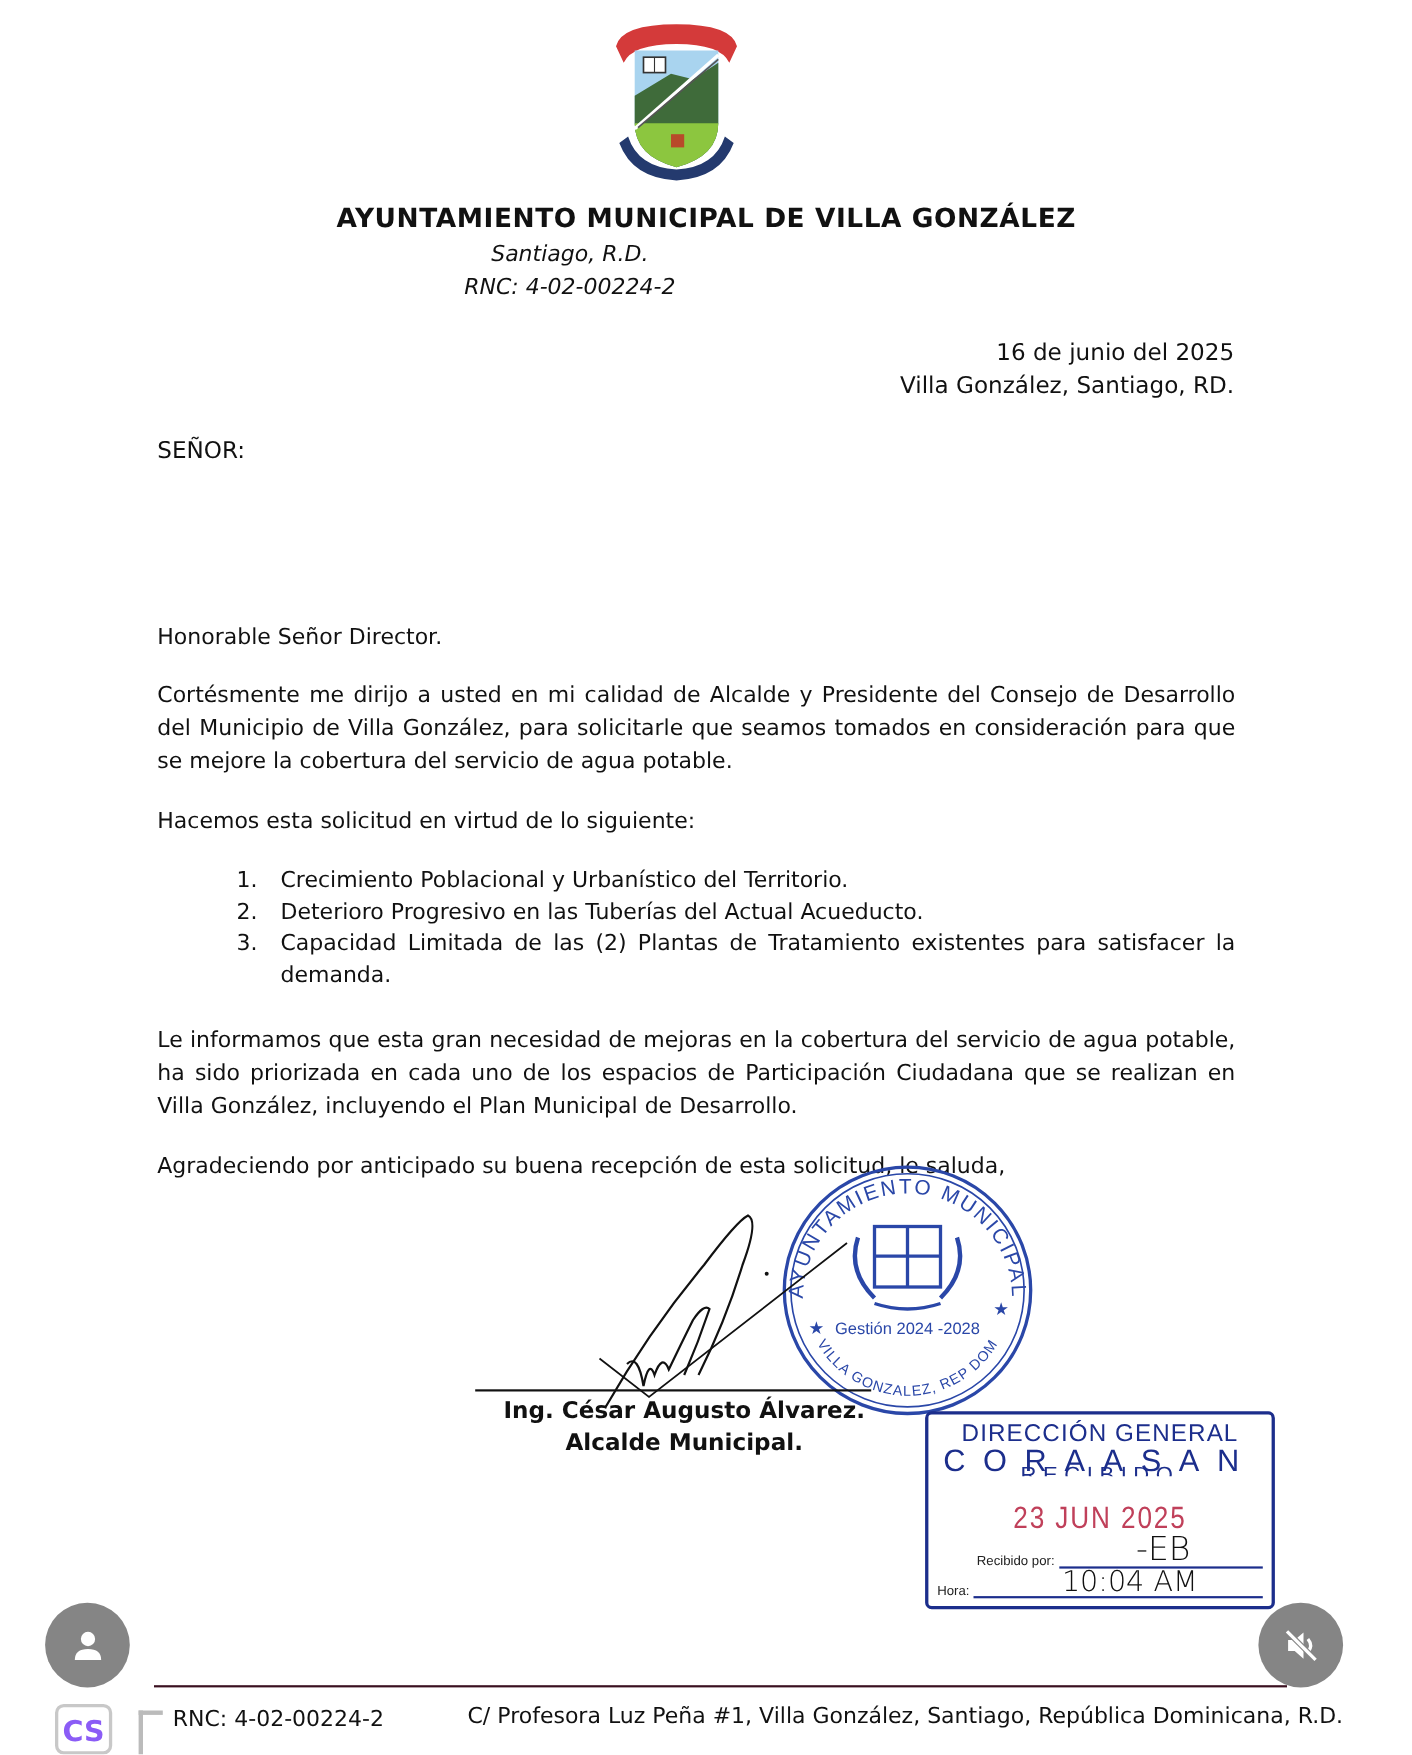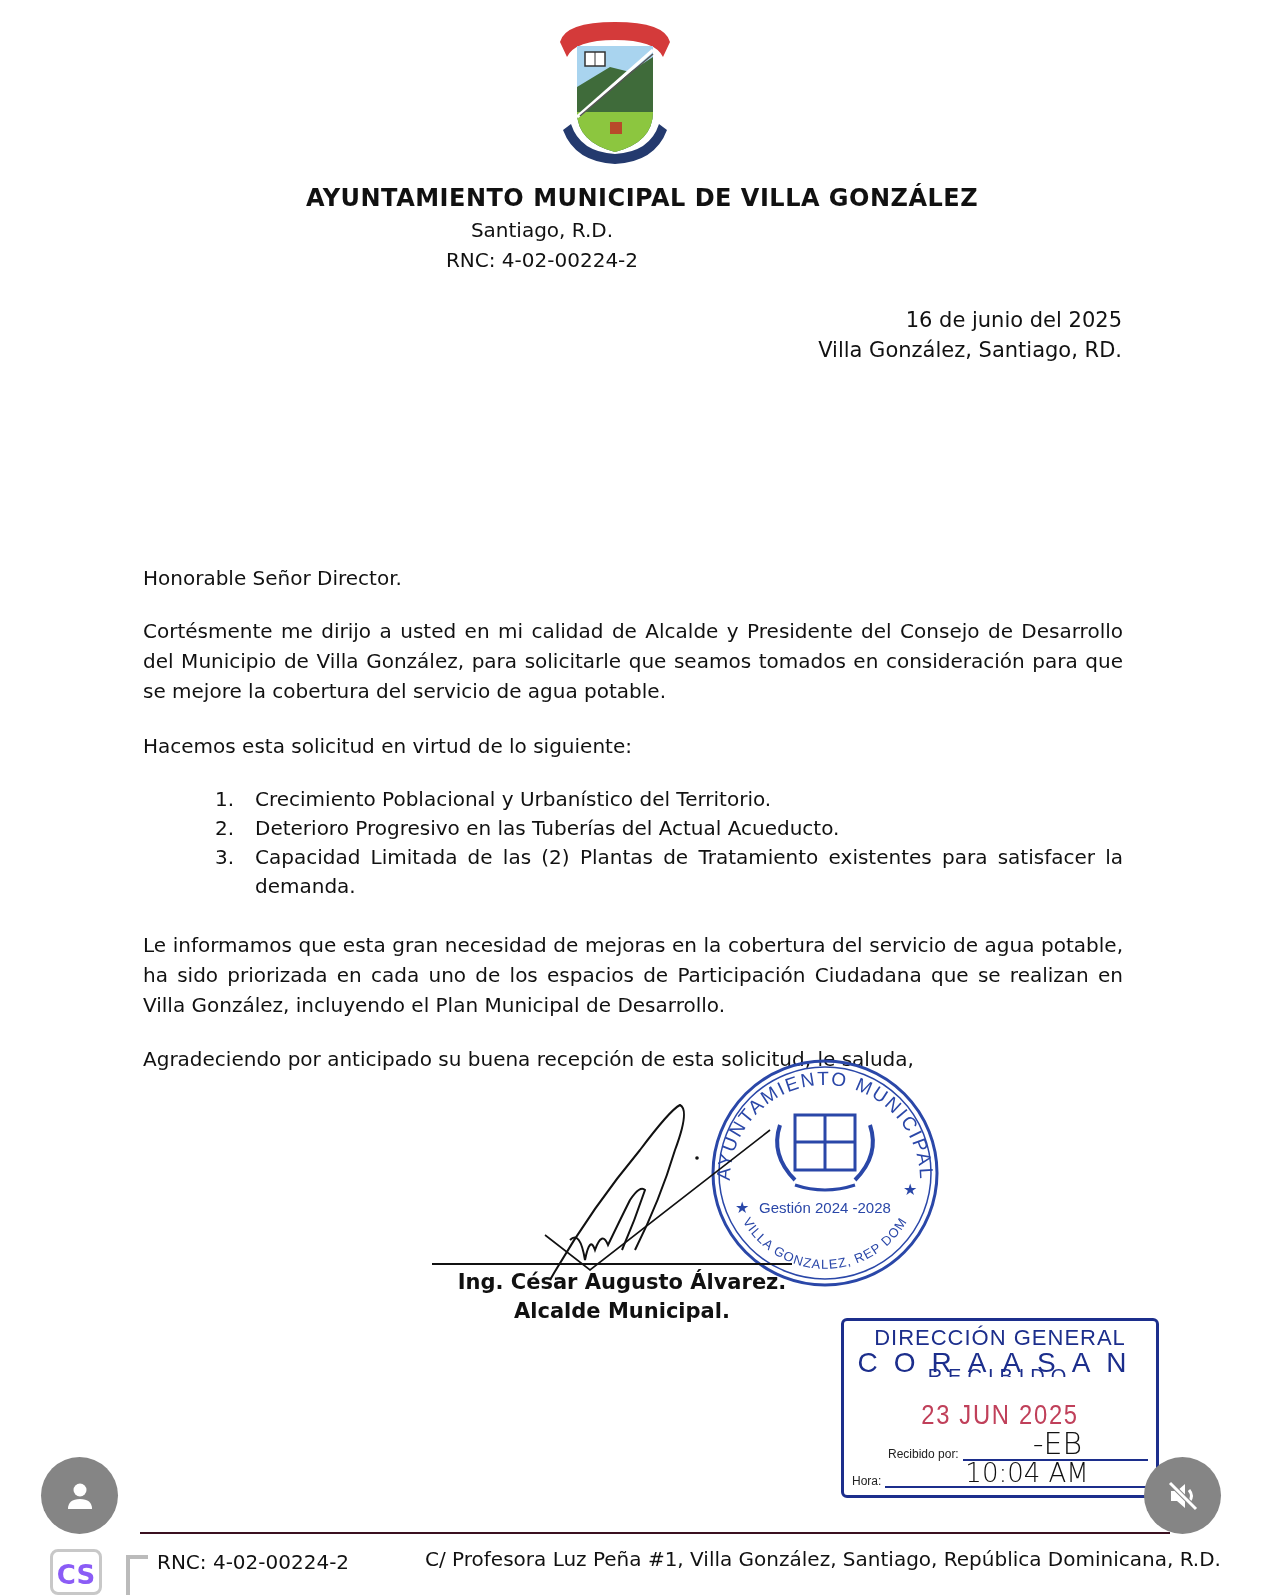--- a/index.html
+++ b/index.html
@@ -4,41 +4,41 @@
   <style>
     html, body { margin: 0; padding: 0; }
     body {
       width: 1284px; height: 1595px; position: relative; overflow: hidden;
       background: #ffffff; color: #111111;
       font-family: "DejaVu Sans", "Liberation Sans", sans-serif;
     }
     .abs { position: absolute; }
     .crest { left: 555px; top: 12px; width: 120px; height: 155px; }
     .hdr-title { left: 0; width: 1284px; top: 184px; text-align: center; font-weight: bold; font-size: 24px; letter-spacing: 0.5px; }
-    .hdr-sub { left: 0; width: 1036px; text-align: center; font-size: 20px; padding-left: 24px; }
+    .hdr-sub { left: 0; width: 1036px; text-align: center; font-style: italic; font-size: 20px; }
     .hdr-city { top: 218px; }
     .hdr-rnc { top: 248px; }
     .dateblock { right: 162px; top: 305px; text-align: right; font-size: 21px; line-height: 30px; }
     .addressee { left: 143px; top: 394px; font-size: 21px; line-height: 30px; }
     .addressee .b { font-weight: bold; font-size: 22px; }
     .body-text { left: 143px; width: 980px; font-size: 20px; line-height: 30px; text-align: justify; }
     .p-greet { top: 563px; }
     .p1 { top: 616px; }
     .p2 { top: 731px; }
     .list { left: 215px; top: 785px; width: 908px; font-size: 20px; line-height: 29px; }
     .list .li { display: flex; }
     .list .num { width: 40px; flex: none; }
     .list .txt { flex: 1; text-align: justify; }
     .p3 { top: 930px; }
     .p4 { top: 1044px; }
     .sig-line { left: 432px; top: 1263px; width: 360px; height: 2px; background: #111; }
     .sig-name { left: 432px; width: 380px; top: 1268px; text-align: center; font-weight: bold; font-size: 21px; line-height: 29px; }
     .signature { left: 530px; top: 1090px; width: 250px; height: 200px; }
     .seal { left: 700px; top: 1055px; width: 250px; height: 240px; }
-    .recv-stamp { left: 841px; top: 1318px; width: 318px; height: 180px; border: 3px solid #1c2e8c; border-radius: 6px; box-sizing: border-box; color: #1c2e8c; }
+    .recv-stamp { left: 841px; top: 1283px; width: 318px; height: 180px; border: 3px solid #1c2e8c; border-radius: 6px; box-sizing: border-box; color: #1c2e8c; }
     .recv-stamp .l1 { position: absolute; left: 0; width: 100%; top: 4px; text-align: center; font-size: 22px; letter-spacing: 1px; font-family: "Liberation Sans", sans-serif; }
     .recv-stamp .l2 { position: absolute; left: 0; width: 100%; top: 26px; text-align: center; font-size: 28px; letter-spacing: 16px; font-family: "Liberation Sans", sans-serif; }
     .recv-stamp .l3 { position: absolute; left: 0; width: 100%; top: 44px; text-align: center; font-size: 20px; letter-spacing: 6px; height: 12px; overflow: hidden; font-family: "Liberation Sans", sans-serif; }
     .recv-stamp .date { position: absolute; left: 0; width: 100%; top: 78px; text-align: center; font-size: 28px; color: #c0405a; letter-spacing: 2px; font-family: "Liberation Sans Narrow", "Liberation Sans", sans-serif; transform: scaleX(0.85); }
     .recv-stamp .row { position: absolute; left: 8px; right: 8px; font-size: 12px; color: #222; font-family: "Liberation Sans", sans-serif; display: flex; align-items: flex-end; }
     .recv-stamp .row .line { flex: 1; border-bottom: 2px solid #1c2e8c; margin-left: 4px; position: relative; height: 20px; }
     .recv-stamp .row .hand { position: absolute; bottom: -2px; font-size: 30px; color: #111; font-family: "DejaVu Sans", sans-serif; font-weight: 300; }
     .recv-stamp .r1 { top: 118px; margin-left: 36px; }
     .recv-stamp .r2 { top: 145px; }
     .footer-line { left: 140px; top: 1532px; width: 1030px; height: 2px; background: #3a1020; }
@@ -68,20 +68,21 @@
 <div class="abs hdr-title">AYUNTAMIENTO MUNICIPAL DE VILLA GONZÁLEZ</div>
 <div class="abs hdr-sub hdr-city">Santiago, R.D.</div>
 <div class="abs hdr-sub hdr-rnc">RNC: 4-02-00224-2</div>
 
 <div class="abs dateblock">
   <div>16 de junio del 2025</div>
   <div>Villa González, Santiago, RD.</div>
 </div>
 
 <div class="abs addressee">
+  <div>SEÑOR:</div>
 </div>
 
 <div class="abs body-text p-greet">Honorable Señor Director.</div>
 <div class="abs body-text p1">Cortésmente me dirijo a usted en mi calidad de Alcalde y Presidente del Consejo de Desarrollo del Municipio de Villa González, para solicitarle que seamos tomados en consideración para que se mejore la cobertura del servicio de agua potable.</div>
 <div class="abs body-text p2">Hacemos esta solicitud en virtud de lo siguiente:</div>
 
 <div class="abs list">
   <div class="li">
     <span class="num">1.</span>
     <span class="txt">Crecimiento Poblacional y Urbanístico del Territorio.</span>

